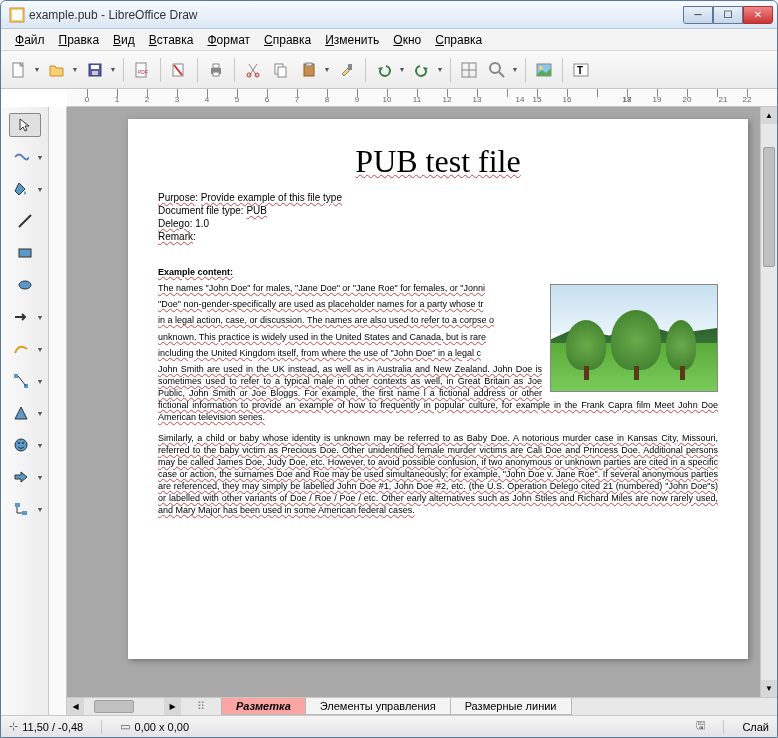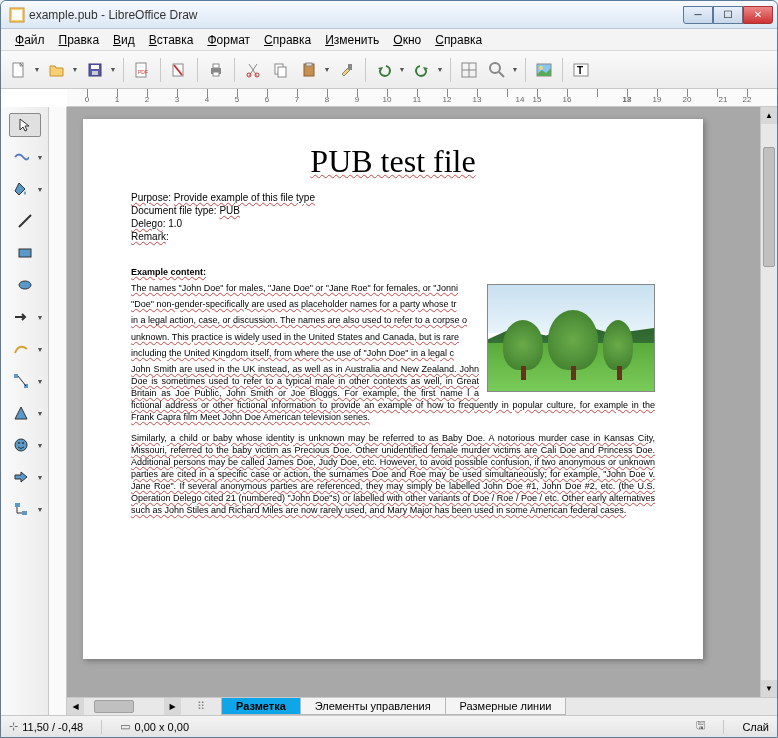--- a/index.html
+++ b/index.html
@@ -49,21 +49,21 @@
 }
 .tool-btn { width: 32px; height: 24px; display: flex; align-items: center; justify-content: center; border: 1px solid transparent; border-radius: 2px; }
 .tool-btn.active { border-color: #888; background: #e0e0e0; }
 .tool-row { display: flex; align-items: center; }
 .tool-dd { font-size: 7px; color: #555; width: 8px; }
 
 .ruler-v { width: 18px; background: #fafafa; border-right: 1px solid #c8c8c8; }
 
 .canvas-area { flex: 1; display: flex; flex-direction: column; background: #a8a8a8; position: relative; }
 .canvas-viewport { flex: 1; overflow: hidden; position: relative; background: #a8a8a8; padding: 12px 16px; }
-.page { width: 620px; min-height: 540px; background: #fff; box-shadow: 2px 2px 6px rgba(0,0,0,.3); padding: 24px 48px; position: relative; }
+.page { width: 620px; min-height: 540px; background: #fff; box-shadow: 2px 2px 6px rgba(0,0,0,.3); padding: 24px 30px; position: relative; margin-left: 45px; }
 .doc-title { font-family: Georgia, serif; font-size: 32px; text-align: center; margin-bottom: 12px; text-decoration: underline wavy #c44 1px; text-underline-offset: 2px; }
 .meta p { font-size: 10px; margin: 2px 0; }
 .meta .wavy, .content .wavy { text-decoration: underline wavy #c44 1px; }
 .content { margin-top: 24px; font-size: 9px; line-height: 1.35; }
 .content p { margin: 4px 0; text-align: justify; }
 .content .heading { font-weight: bold; }
 .landscape { float: right; width: 168px; height: 108px; margin: 2px 0 6px 8px; background: #fff; border: 1px solid #888; position: relative; overflow: hidden; }
 .sky { position: absolute; inset: 0 0 55% 0; background: linear-gradient(#c8e0f0,#e8f4fa); }
 .hills { position: absolute; top: 30%; left: 0; right: 0; height: 35%; background: linear-gradient(#2a5a2a,#3a7a3a); clip-path: polygon(0 60%, 15% 30%, 35% 50%, 55% 20%, 75% 45%, 100% 30%, 100% 100%, 0 100%); }
 .grass { position: absolute; inset: 55% 0 0 0; background: linear-gradient(#5aaa3a,#7acc5a); }
@@ -72,21 +72,21 @@
 
 .scroll-v { position: absolute; right: 0; top: 0; bottom: 18px; width: 17px; background: #e8e8e8; border-left: 1px solid #c8c8c8; }
 .scroll-v .thumb { position: absolute; left: 2px; right: 2px; top: 40px; height: 120px; background: #c0c0c0; border-radius: 2px; border: 1px solid #a0a0a0; }
 .scroll-v .nav-btn { position: absolute; left: 0; right: 0; height: 17px; background: #d8d8d8; display: flex; align-items: center; justify-content: center; font-size: 8px; }
 .scroll-h-row { height: 18px; background: #e8e8e8; border-top: 1px solid #c8c8c8; display: flex; align-items: center; }
 .scroll-h-row .arrow { width: 17px; height: 17px; display: flex; align-items: center; justify-content: center; font-size: 8px; background: #d8d8d8; }
 .scroll-h-row .track { width: 80px; height: 17px; background: #e8e8e8; position: relative; }
 .scroll-h-row .thumb-h { position: absolute; top: 2px; bottom: 2px; left: 10px; width: 40px; background: #c0c0c0; border: 1px solid #a0a0a0; border-radius: 2px; }
 .scroll-h-row .grip { width: 40px; text-align: center; color: #888; }
 .tab { padding: 2px 14px; border: 1px solid #b8b8b8; border-top: none; background: #f4f4f4; font-size: 11px; margin-right: -1px; }
-.tab.active { background: #0ea5e9; font-weight: bold; }
+.tab.active { background: #fca5a5; font-weight: bold; font-style: italic; }
 
 .statusbar { height: 22px; background: linear-gradient(#f4f4f4,#e4e4e4); border-top: 1px solid #c8c8c8; display: flex; align-items: center; padding: 0 8px; font-size: 11px; gap: 18px; }
 .status-sep { width: 1px; height: 14px; background: #c8c8c8; }
 .status-seg { display: flex; align-items: center; gap: 4px; }
 .status-icon { font-size: 11px; color: #666; }
 
 svg { width: 16px; height: 16px; }
 </style>
 </head>
 <body>

